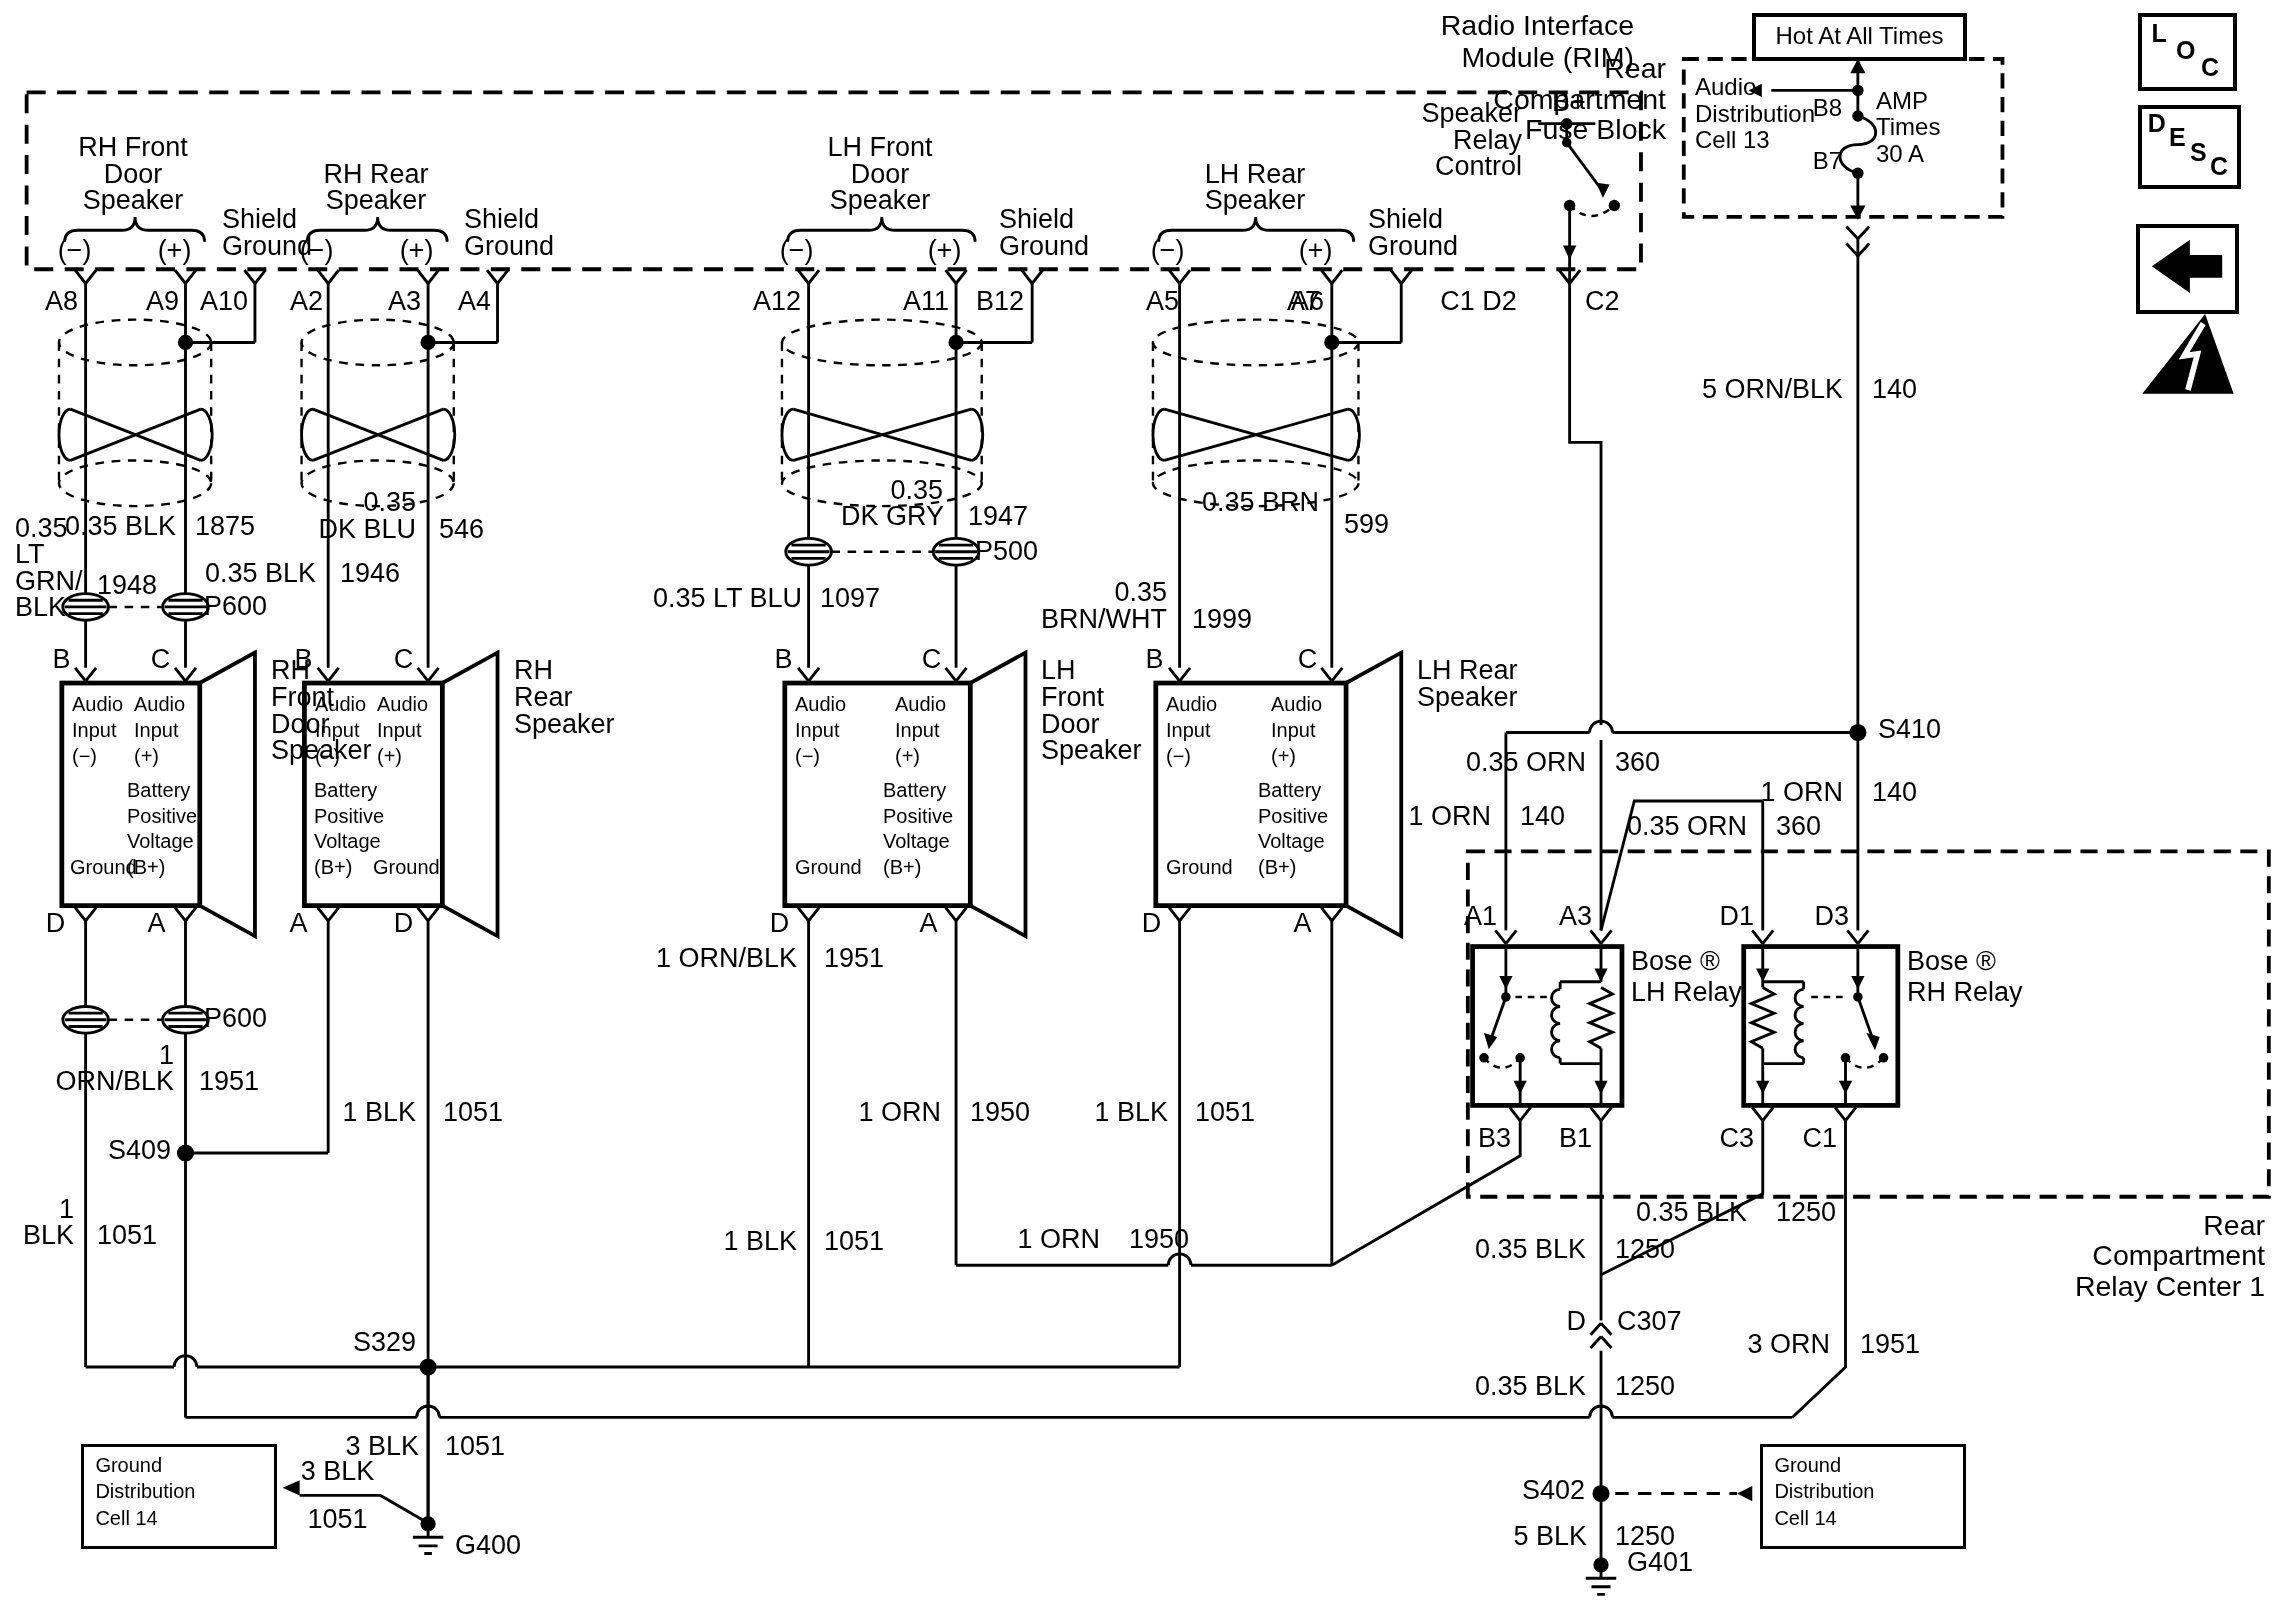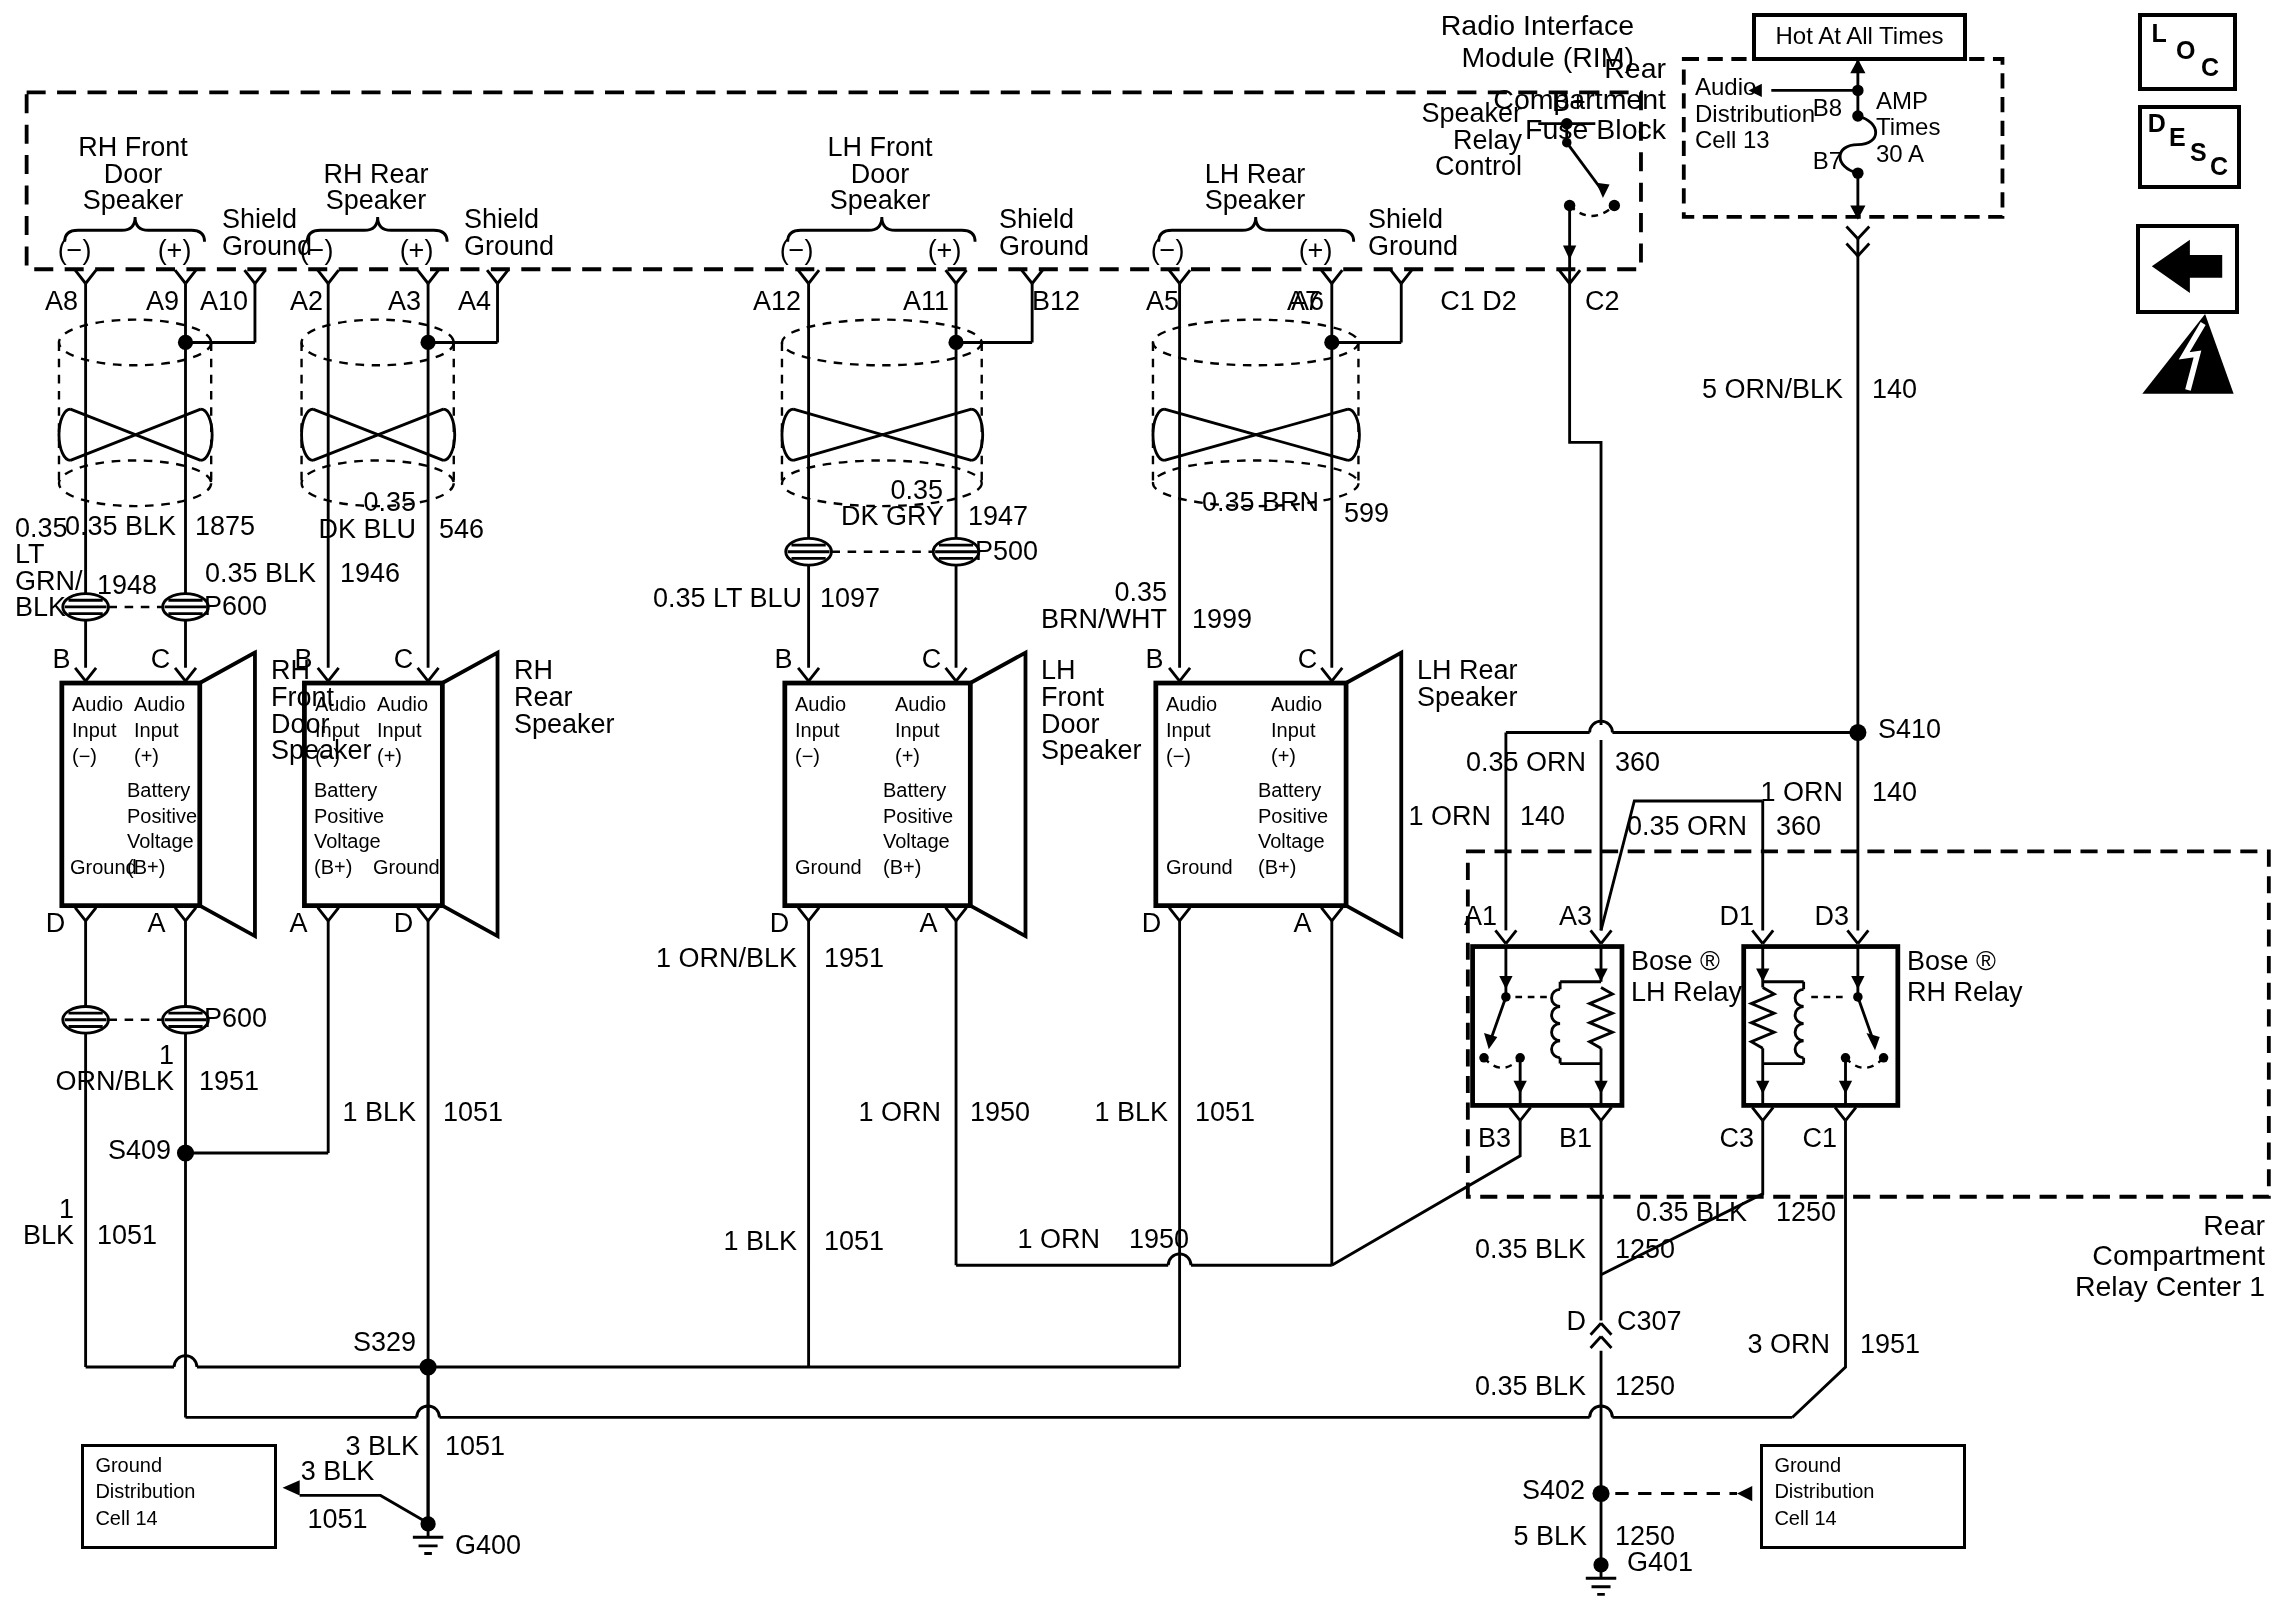--- a/index.html
+++ b/index.html
@@ -331,21 +331,21 @@
 <div class="lb ctr" style="left:1546px;top:88px;width:46px">B+</div>
 
 <div class="lb ra" style="left:36px;top:287px;width:42px">A8</div>
 <div class="lb ra" style="left:133px;top:287px;width:46px">A9</div>
 <div class="lb ra" style="left:195px;top:287px;width:53px">A10</div>
 <div class="lb ra" style="left:281px;top:287px;width:42px">A2</div>
 <div class="lb ra" style="left:379px;top:287px;width:42px">A3</div>
 <div class="lb ra" style="left:442px;top:287px;width:49px">A4</div>
 <div class="lb ra" style="left:744px;top:287px;width:57px">A12</div>
 <div class="lb ra" style="left:892px;top:287px;width:57px">A11</div>
-<div class="lb ra" style="left:1021px;top:287px;width:59px">B12</div>
+<div class="lb ra" style="left:965px;top:287px;width:59px">B12</div>
 <div class="lb ra" style="left:1137px;top:287px;width:42px">A5</div>
 <div class="lb ra" style="left:1282px;top:287px;width:42px">A6</div>
 <div class="lb ra" style="left:1278px;top:287px;width:42px">A7</div>
 <div class="lb ctr" style="left:1425px;top:287px;width:107px">C1 D2</div>
 <div class="lb" style="left:1585px;top:287px;width:57px">C2</div>
 
 <div class="lb ctr" style="left:57px;top:133px;width:152px">RH Front</div>
 <div class="lb ctr" style="left:57px;top:160px;width:152px">Door</div>
 <div class="lb ctr" style="left:57px;top:186px;width:152px">Speaker</div>
 <div class="lb ctr" style="left:46px;top:236px;width:57px">(−)</div>
@@ -389,21 +389,21 @@
 <div class="lb" style="left:439px;top:515px">546</div>
 <div class="lb ra" style="left:653px;top:584px;width:143px">0.35 LT BLU</div>
 <div class="lb" style="left:820px;top:584px">1097</div>
 <div class="lb ra" style="left:886px;top:476px;width:57px">0.35</div>
 <div class="lb ra" style="left:820px;top:502px;width:124px">DK GRY</div>
 <div class="lb" style="left:968px;top:502px">1947</div>
 <div class="lb ra" style="left:1110px;top:578px;width:57px">0.35</div>
 <div class="lb ra" style="left:1005px;top:605px;width:162px">BRN/WHT</div>
 <div class="lb" style="left:1192px;top:605px">1999</div>
 <div class="lb ra" style="left:1191px;top:488px;width:128px">0.35 BRN</div>
-<div class="lb" style="left:1344px;top:499px">599</div>
+<div class="lb" style="left:1344px;top:510px">599</div>
 <div class="lb ra" style="left:1691px;top:375px;width:152px">5 ORN/BLK</div>
 <div class="lb" style="left:1872px;top:375px">140</div>
 <div class="lb ra" style="left:1453px;top:748px;width:133px">0.35 ORN</div>
 <div class="lb" style="left:1615px;top:748px">360</div>
 <div class="lb ra" style="left:1614px;top:812px;width:133px">0.35 ORN</div>
 <div class="lb" style="left:1776px;top:812px">360</div>
 <div class="lb ra" style="left:1396px;top:802px;width:95px">1 ORN</div>
 <div class="lb" style="left:1520px;top:802px">140</div>
 <div class="lb ra" style="left:1748px;top:778px;width:95px">1 ORN</div>
 <div class="lb" style="left:1872px;top:778px">140</div>

